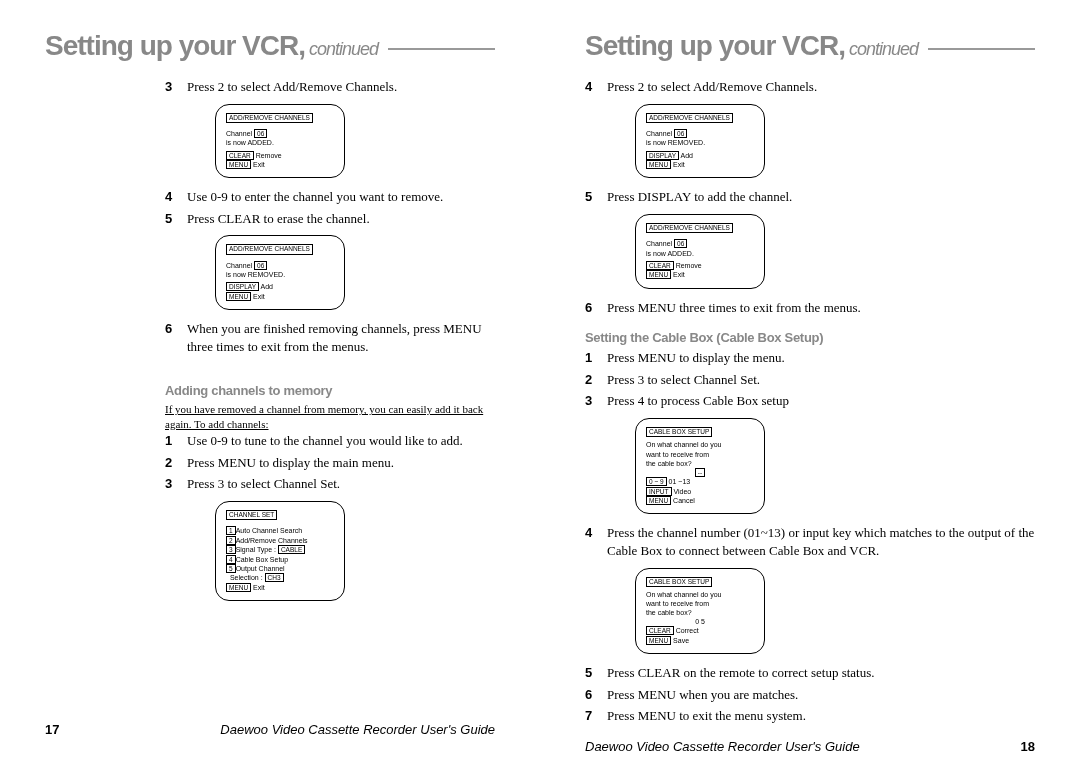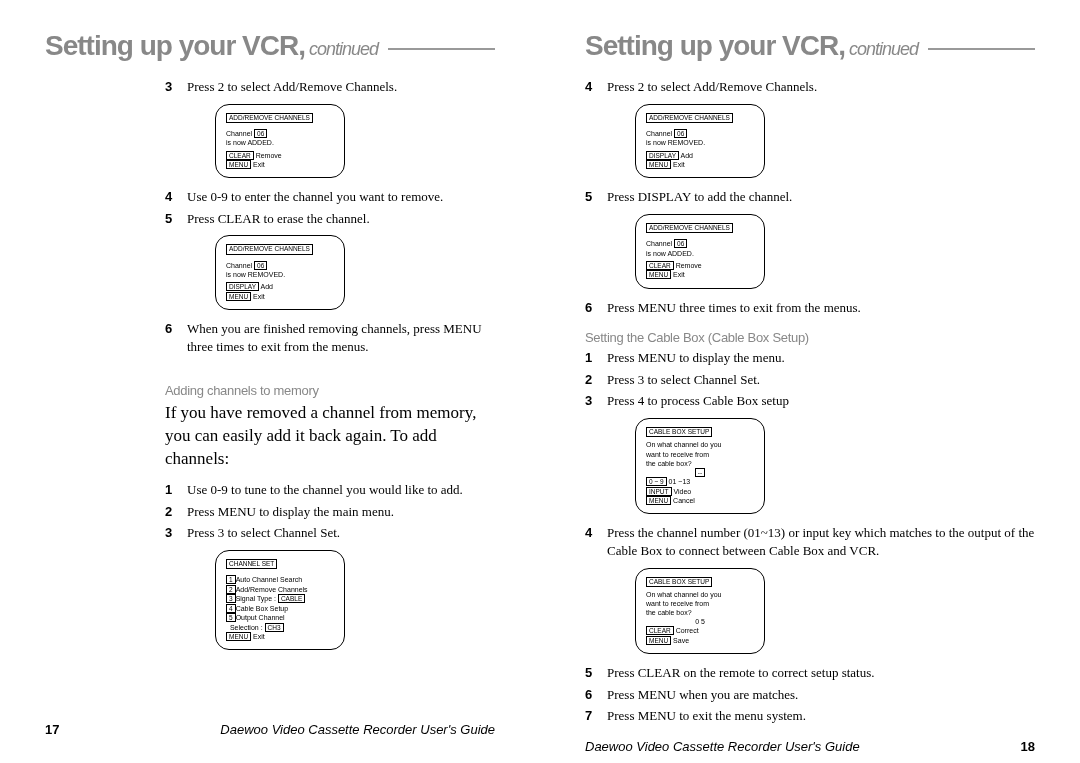--- a/index.html
+++ b/index.html
@@ -78,31 +78,31 @@
   .step .num {
     font-weight: bold;
     width: 22px;
     flex-shrink: 0;
     font-family: Arial, sans-serif;
     font-size: 13px;
   }
   .step .txt { flex: 1; }
   .subhead {
     font-family: "Arial Narrow", Arial, sans-serif;
-    font-weight: normal;
+    font-weight: bold;
     font-size: 13px;
     color: #888;
     margin-top: 14px;
     margin-bottom: 4px;
     letter-spacing: -0.3px;
   }
   .intro {
-    font-size: 17px;
-    margin-bottom: 10px;
+    font-size: 11px;
     line-height: 1.35;
+    text-decoration: underline;
   }
   .screen {
     border: 1px solid #000;
     border-radius: 14px;
     width: 130px;
     padding: 8px 10px 8px 10px;
     font-family: Arial, sans-serif;
     font-size: 7px;
     line-height: 1.3;
     margin: 8px 0 10px 50px;

